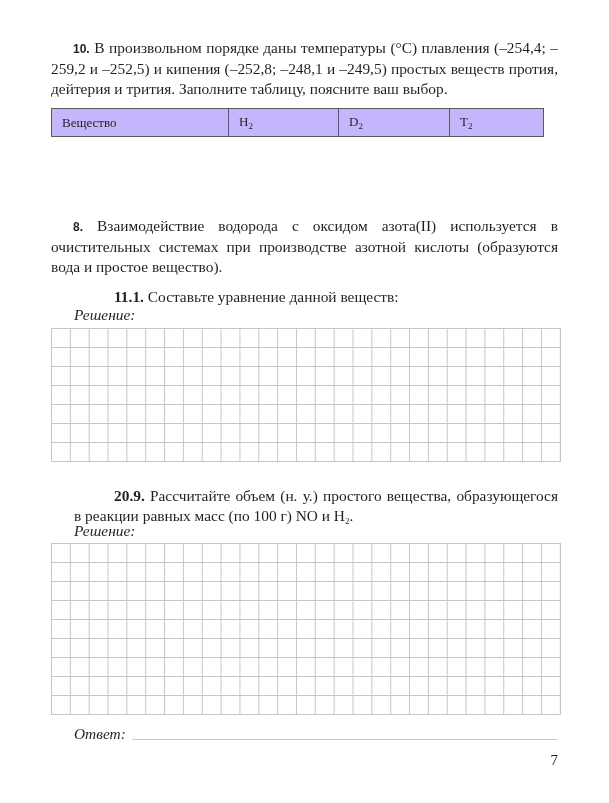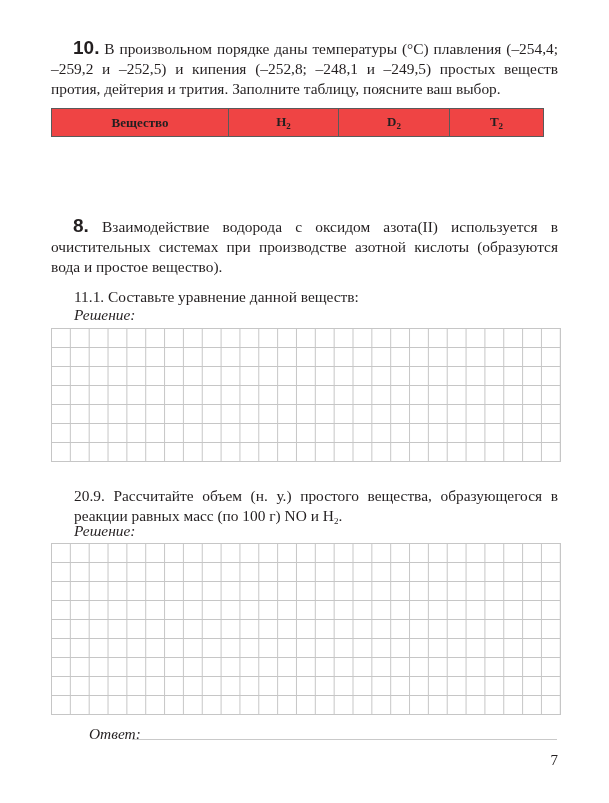--- a/index.html
+++ b/index.html
@@ -5,29 +5,29 @@
   html, body { margin: 0; padding: 0; }
   body {
     width: 609px; height: 803px; background: #ffffff; position: relative; overflow: hidden;
     font-family: "Liberation Serif", "DejaVu Serif", serif; color: #231f20;
   }
   .abs { position: absolute; }
   .para {
     left: 51px; width: 507px; font-size: 15.4px; line-height: 20px; text-align: justify;
     text-align-last: left;
   }
-  .tasknum { font-family: "Liberation Sans", "DejaVu Sans", sans-serif; font-weight: bold; font-size: 19px; }
-  .subnum { font-weight: normal; }
+  .tasknum { font-family: "Liberation Sans", "DejaVu Sans", sans-serif; font-weight: bold; font-size: 12px; }
+  .subnum { font-weight: bold; margin-left: 40px; }
   .ital { font-style: italic; }
   table.tbl {
     position: absolute; left: 51px; top: 108px; width: 493px; border-collapse: collapse;
     font-size: 13.5px;
   }
   table.tbl td, table.tbl th { border: 1px solid #5a5a5a; padding: 0 10px; }
-  table.tbl th { background: #ef4444; height: 27px; font-weight: bold; text-align: center; font-size: 13px; }
+  table.tbl th { background: #c4b5fd; height: 27px; font-weight: normal; text-align: left; font-size: 13px; }
   table.tbl td { height: 21px; }
   table.tbl { border: 1.5px solid #555; }
   sub { font-size: 9px; vertical-align: -3px; }
   .grid {
     position: absolute; left: 51px;
     background-color: #fff;
     background-image:
       linear-gradient(to right, #c6c6c6 1px, transparent 1px),
       linear-gradient(to bottom, #c6c6c6 1px, transparent 1px);
     background-size: 18.85px 19px;
@@ -66,16 +66,16 @@
 
 <div class="grid" style="top:328px; width:510px; height:134px;"></div>
 
 <div class="abs para" style="top:486px; left:74px; width:484px;">
   <span class="subnum">20.9.</span><span> Рассчитайте объем (н. у.) простого вещества, образующегося в реакции равных масс (по 100 г) NO и H</span><sub>2</sub><span>.</span>
 </div>
 <div class="abs para ital" style="top:521px; left:74px; width:200px;">Решение:</div>
 
 <div class="grid" style="top:543px; width:510px; height:172px;"></div>
 
-<div class="abs para ital" style="top:724px; left:89px; width:60px;">Ответ:</div>
+<div class="abs para ital" style="top:724px; left:74px; width:60px;">Ответ:</div>
 <div class="abs answer-line"></div>
 
 <div class="abs pagenum">7</div>
 
 </body></html>

